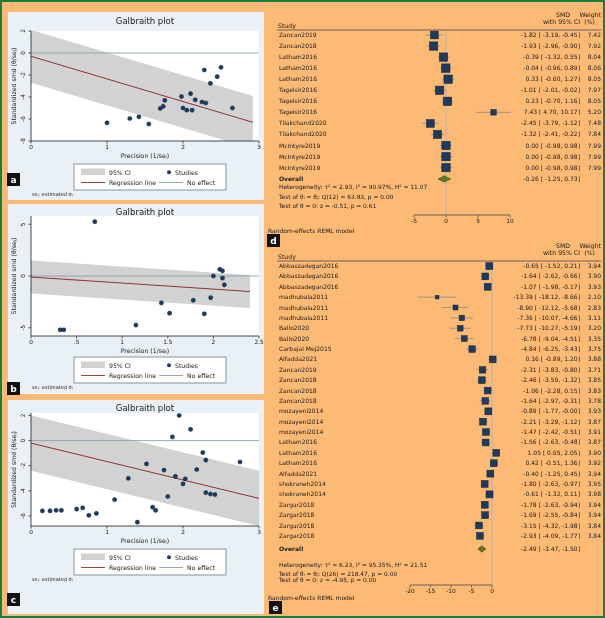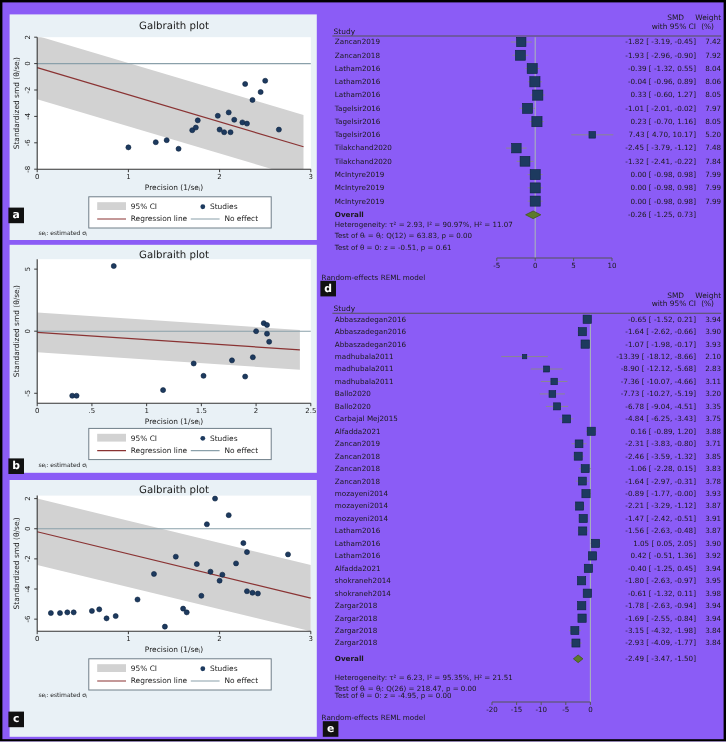--- a/index.html
+++ b/index.html
@@ -1,16 +1,16 @@
 <!DOCTYPE html>
 <html><head>
 <meta charset="utf-8">
 <style>
   html,body{margin:0;padding:0;background:#fff;font-family:"DejaVu Sans",sans-serif;}
-  .figure{position:relative;width:601px;height:614px;border:2px solid #000000;background:#8b5cf6;overflow:hidden;}
+  .figure{position:relative;width:601px;height:614px;border:2px solid #15803d;background:#fdba74;overflow:hidden;}
   .gpanel{position:absolute;background:#e9f1f6;}
   .fpanel{position:absolute;}
   .badge{position:absolute;width:13px;height:13px;background:#111;color:#fff;
          font-size:9px;font-weight:bold;display:flex;align-items:center;justify-content:center;
          font-family:"DejaVu Sans",sans-serif;}
   svg{display:block;}
 </style>
 </head>
 <body>
 

